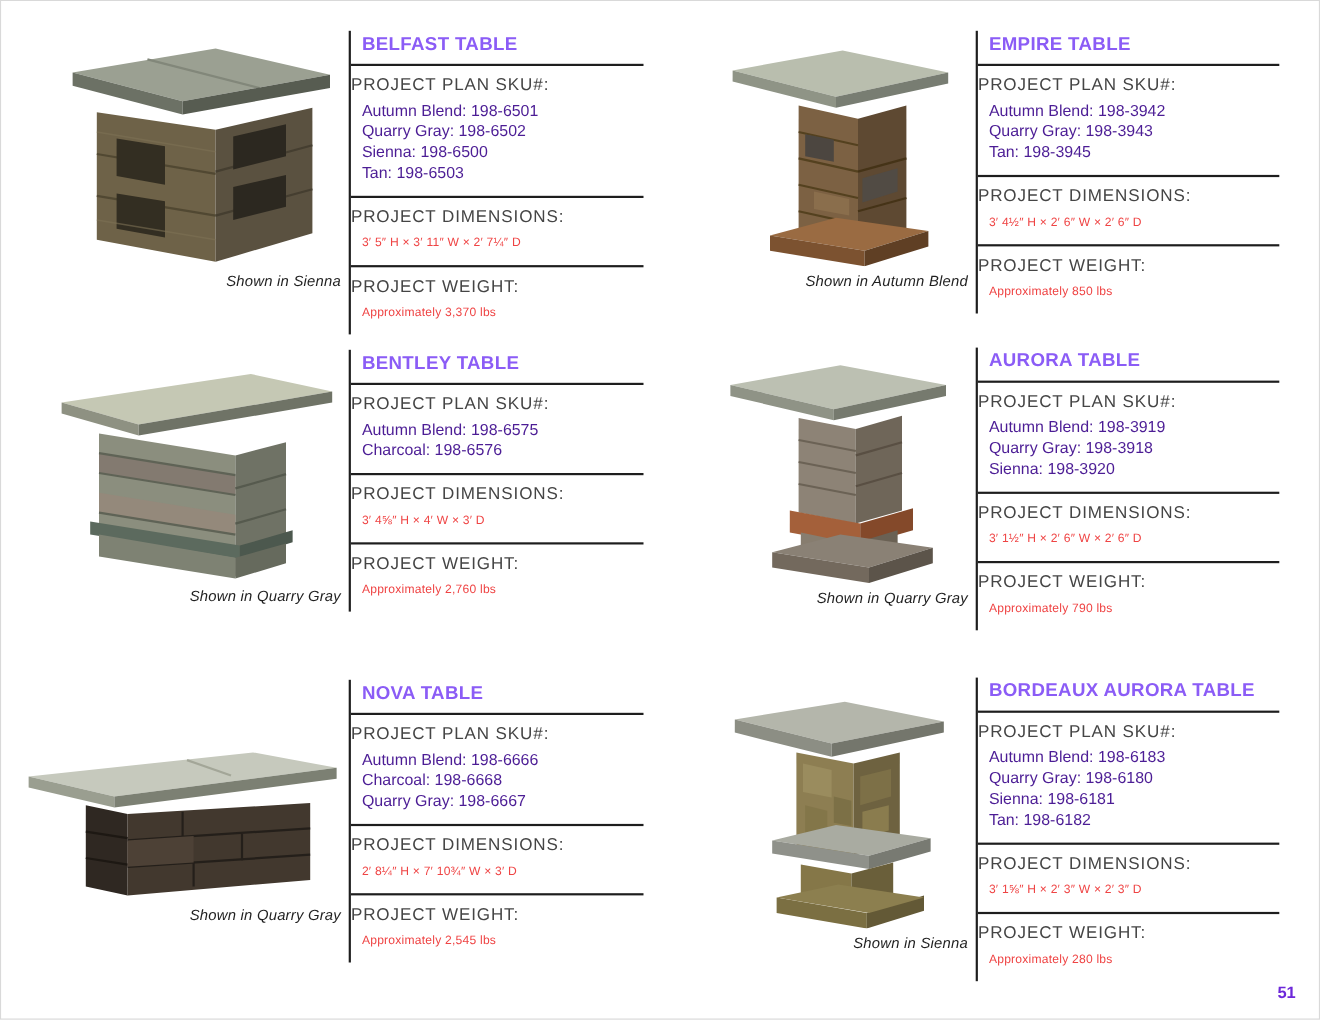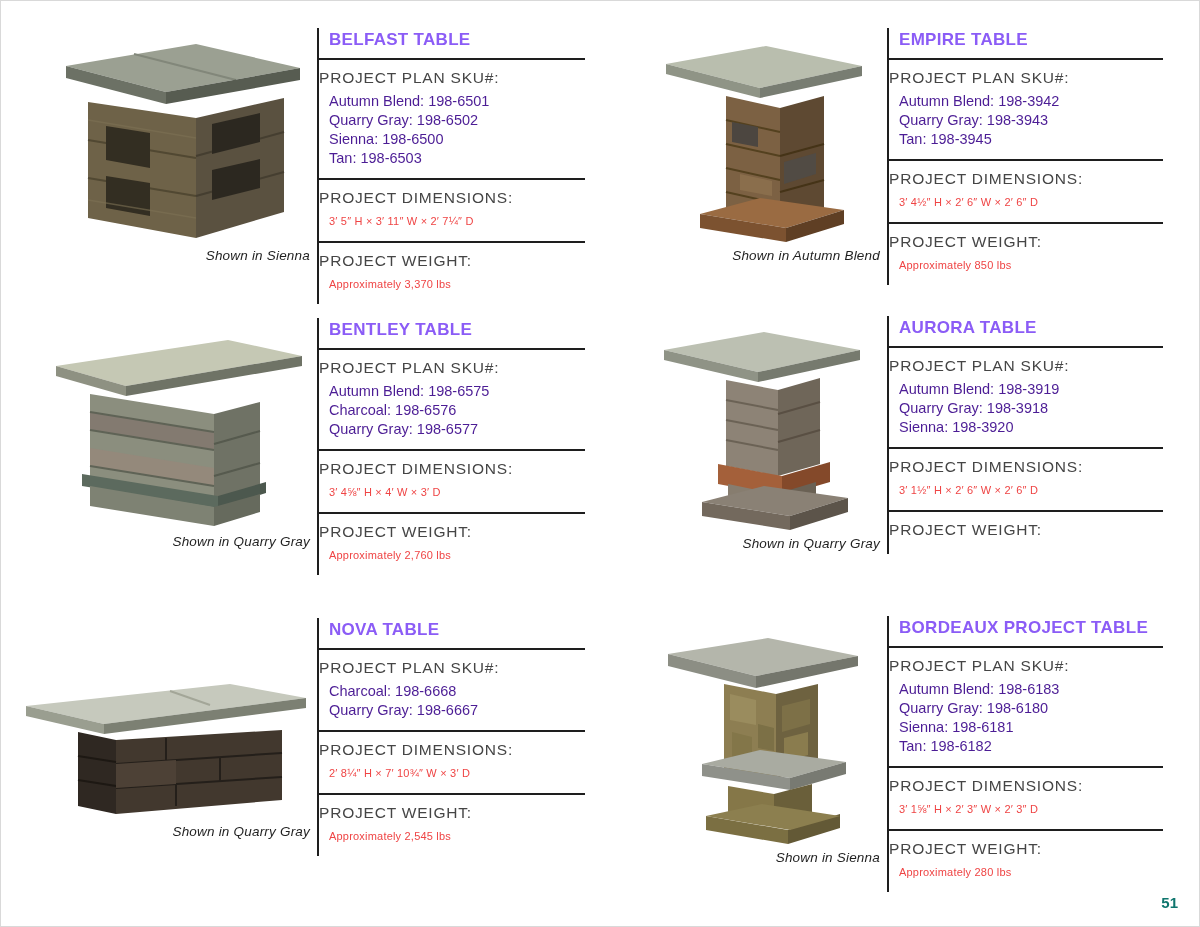--- a/index.html
+++ b/index.html
@@ -14,21 +14,21 @@
   .info { border-left:2px solid #1e1e1e; }
   .title-block { border-bottom:2px solid #1e1e1e; padding:1px 0 7px 0; }
   .title { font-weight:bold; font-size:17px; letter-spacing:0.3px; color:#8b5cf6; padding-left:10px; line-height:22px; }
   .section { padding:9px 0 10px 0; }
   .section.ruled { border-bottom:2px solid #1e1e1e; }
   .sec-label { font-size:15.5px; color:#454545; letter-spacing:0.8px; line-height:18px; margin-bottom:5px; }
   .line { font-size:14.5px; color:#4c1d95; padding-left:10px; line-height:19px; }
   .value { font-size:11px; color:#ef4444; padding-left:10px; line-height:19px; letter-spacing:0.2px; }
   .w-left  { width:266px; }
   .w-right { width:274px; }
-  .page-number { position:absolute; right:22px; bottom:16px; font-weight:bold; font-size:15px; color:#0f766e; }
+  .page-number { position:absolute; right:22px; bottom:16px; font-weight:bold; font-size:15px; color:#6d28d9; }
   svg { display:block; }
 </style>
 </head>
 <body>
 
 <div class="page">
 
   <div class="card" style="left:40px; top:28px;">
     <div class="figure" style="width:270px; padding-top:4px;">
       <svg width="262" height="210" viewBox="0 0 262 210">
@@ -140,21 +140,20 @@
       <div class="caption">Shown in Quarry Gray</div>
     </div>
     <div class="info w-left">
       <div class="title-block">
         <div class="title">BENTLEY TABLE</div>
       </div>
       <div class="section ruled">
         <div class="sec-label">PROJECT PLAN SKU#:</div>
         <div class="line">Autumn Blend: 198-6575</div>
         <div class="line">Charcoal: 198-6576</div>
-        <div class="line">Quarry Gray: 198-6577</div>
       </div>
       <div class="section ruled">
         <div class="sec-label">PROJECT DIMENSIONS:</div>
         <div class="value">3′ 4⅝″ H × 4′ W × 3′ D</div>
       </div>
       <div class="section">
         <div class="sec-label">PROJECT WEIGHT:</div>
         <div class="value">Approximately 2,760 lbs</div>
       </div>
     </div>
@@ -192,20 +191,21 @@
         <div class="line">Autumn Blend: 198-3919</div>
         <div class="line">Quarry Gray: 198-3918</div>
         <div class="line">Sienna: 198-3920</div>
       </div>
       <div class="section ruled">
         <div class="sec-label">PROJECT DIMENSIONS:</div>
         <div class="value">3′ 1½″ H × 2′ 6″ W × 2′ 6″ D</div>
       </div>
       <div class="section">
         <div class="sec-label">PROJECT WEIGHT:</div>
+        <div class="value">Approximately 790 lbs</div>
       </div>
     </div>
   </div>
 
   <div class="card" style="left:18px; top:618px;">
     <div class="figure" style="width:292px; padding-top:58px;">
       <svg width="290" height="142" viewBox="0 0 290 142">
         <polygon points="6,30 210,8 286,22 84,48" fill="#c6c9bd"></polygon>
         <line x1="150" y1="15" x2="190" y2="29" stroke="#a3a698" stroke-width="2"></line>
         <polygon points="6,30 84,48 84,58 6,40" fill="#9a9e90"></polygon>
@@ -222,20 +222,21 @@
         <polygon points="96,88 96,112 156,108 156,84" fill="#4d4136"></polygon>
       </svg>
       <div class="caption">Shown in Quarry Gray</div>
     </div>
     <div class="info w-left">
       <div class="title-block">
         <div class="title">NOVA TABLE</div>
       </div>
       <div class="section ruled">
         <div class="sec-label">PROJECT PLAN SKU#:</div>
+        <div class="line">Autumn Blend: 198-6666</div>
         <div class="line">Charcoal: 198-6668</div>
         <div class="line">Quarry Gray: 198-6667</div>
       </div>
       <div class="section ruled">
         <div class="sec-label">PROJECT DIMENSIONS:</div>
         <div class="value">2′ 8¼″ H × 7′ 10¾″ W × 3′ D</div>
       </div>
       <div class="section">
         <div class="sec-label">PROJECT WEIGHT:</div>
         <div class="value">Approximately 2,545 lbs</div>
@@ -262,21 +263,21 @@
         <polygon points="88,158 88,188 134,196 134,166" fill="#857748"></polygon>
         <polygon points="134,166 134,196 172,186 172,156" fill="#6a5f3a"></polygon>
         <polygon points="66,188 66,202 148,216 148,202" fill="#7b6f42"></polygon>
         <polygon points="148,202 148,216 200,200 200,186" fill="#635936"></polygon>
         <polygon points="66,188 150,202 200,188 122,176" fill="#8c7f4f"></polygon>
       </svg>
       <div class="caption">Shown in Sienna</div>
     </div>
     <div class="info w-right">
       <div class="title-block">
-        <div class="title">BORDEAUX PROJECT TABLE</div>
+        <div class="title">BORDEAUX AURORA TABLE</div>
       </div>
       <div class="section ruled">
         <div class="sec-label">PROJECT PLAN SKU#:</div>
         <div class="line">Autumn Blend: 198-6183</div>
         <div class="line">Quarry Gray: 198-6180</div>
         <div class="line">Sienna: 198-6181</div>
         <div class="line">Tan: 198-6182</div>
       </div>
       <div class="section ruled">
         <div class="sec-label">PROJECT DIMENSIONS:</div>

